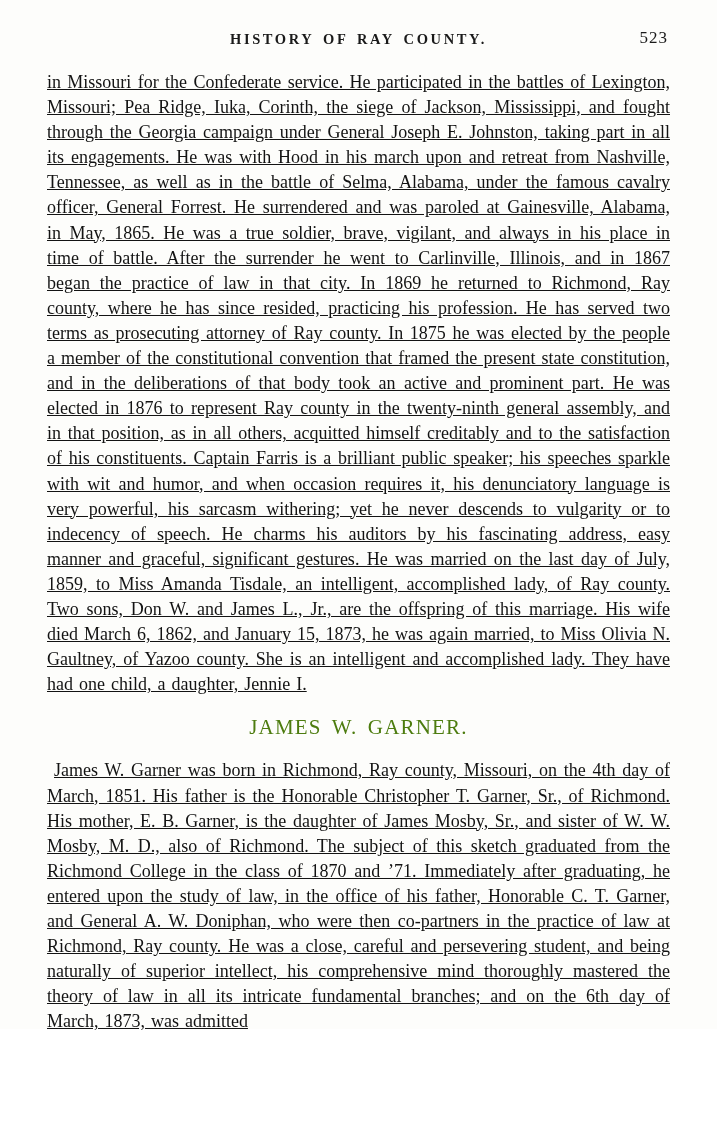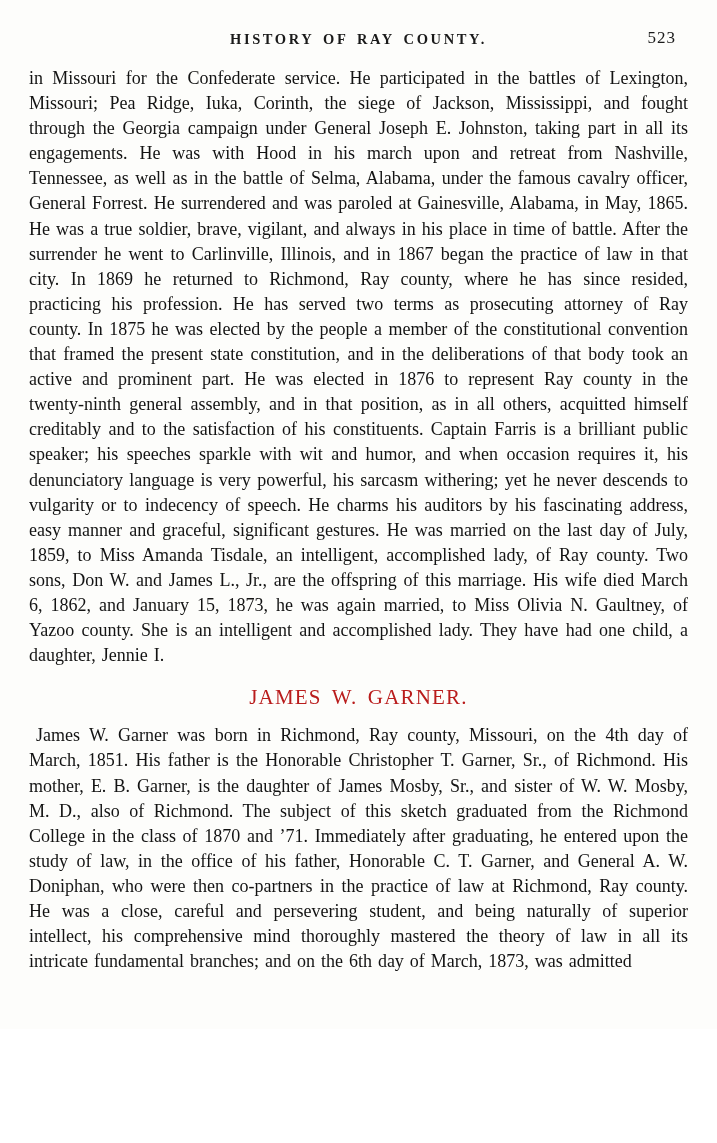--- a/index.html
+++ b/index.html
@@ -33,43 +33,44 @@
     text-align: center;
     font-size: 14.5px;
     font-weight: bold;
     letter-spacing: 2.6px;
     word-spacing: 3px;
     color: #1a1a1a;
     top: 3px;
   }
   .running-header .folio {
     position: absolute;
-    right: 12px;
+    right: 20px;
     top: 0;
     font-size: 17px;
     letter-spacing: 1px;
     color: #1a1a1a;
   }
   .body-text {
     font-size: 18px;
     line-height: 25.1px;
     text-align: justify;
     word-spacing: 1.5px;
     color: #131313;
   }
   .para {
-    margin: 0;
+    margin: 18px;
+    text-decoration: underline;
   }
   .section-heading {
     text-align: center;
     font-size: 21px;
     letter-spacing: 1.2px;
     word-spacing: 4px;
     margin: 17px 0 13px 0;
-    color: #b91c1c;
+    color: #4d7c0f;
     font-weight: normal;
   }
   .para-indent {
     text-indent: 7px;
   }
 </style>
 </head>
 <body>
 
 <div class="page">

